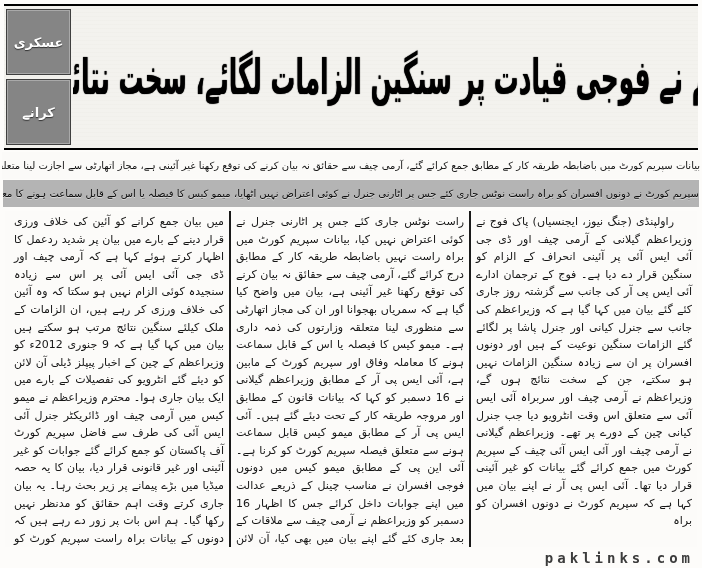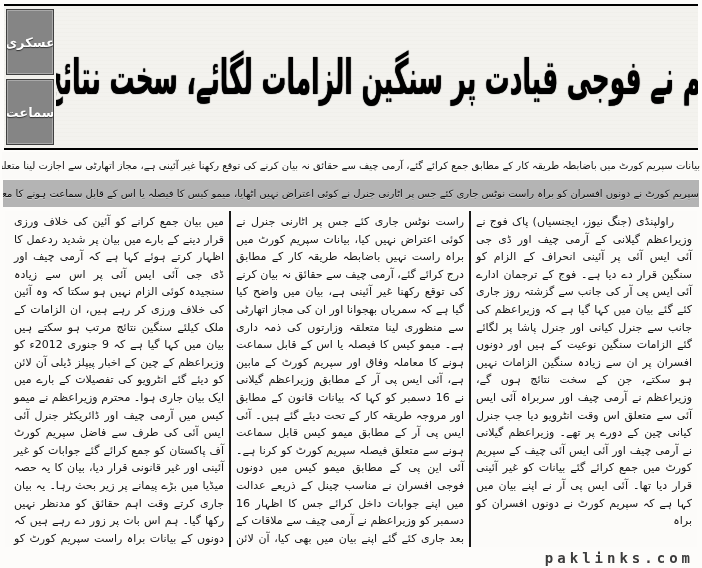--- a/index.html
+++ b/index.html
@@ -32,21 +32,21 @@
     display:inline-block;
     font-weight:bold;
     font-size:31px;
     line-height:1.1;
     color:#000;
     white-space:nowrap;
     transform:scale(0.80,1.55);
     text-shadow:0 0 1px #000;
   }
   .badges {
-    width:48px;
+    width:65px;
     margin:3px 2px 3px 2px;
     display:flex; flex-direction:column; gap:4px;
   }
   .badge {
     flex:1;
     background:#858585;
     border:1px solid #3f3f3f;
     box-shadow:inset 0 0 0 1px #a9a9a9;
     color:#fff;
     font-weight:bold;
@@ -110,21 +110,21 @@
 <body>
 
 <div class="page">
 
   <div class="masthead">
     <div class="headline">
       <span>وزیراعظم نے فوجی قیادت پر سنگین الزامات لگائے، سخت نتائج ہوں گے</span>
     </div>
     <div class="badges">
       <div class="badge">عسکری</div>
-      <div class="badge">سماعت</div>
+      <div class="badge">کرانے</div>
     </div>
   </div>
 
   <div class="subhead1">بیانات سپریم کورٹ میں باضابطہ طریقہ کار کے مطابق جمع کرائے گئے، آرمی چیف سے حقائق نہ بیان کرنے کی توقع رکھنا غیر آئینی ہے، مجاز اتھارٹی سے اجازت لینا متعلقہ وزارتوں کی ذمہ داری ہے</div>
 
   <div class="subhead2">سپریم کورٹ نے دونوں افسران کو براہ راست نوٹس جاری کئے جس پر اٹارنی جنرل نے کوئی اعتراض نہیں اٹھایا، میمو کیس کا فیصلہ یا اس کے قابل سماعت ہونے کا معاملہ وفاق اور سپریم کورٹ کے درمیان ہے، بیان</div>
 
   <div class="body-cols">
     <div class="col col-right">راولپنڈی (جنگ نیوز، ایجنسیاں) پاک فوج نے وزیراعظم گیلانی کے آرمی چیف اور ڈی جی آئی ایس آئی پر آئینی انحراف کے الزام کو سنگین قرار دے دیا ہے۔ فوج کے ترجمان ادارے آئی ایس پی آر کی جانب سے گزشتہ روز جاری کئے گئے بیان میں کہا گیا ہے کہ وزیراعظم کی جانب سے جنرل کیانی اور جنرل پاشا پر لگائے گئے الزامات سنگین نوعیت کے ہیں اور دونوں افسران پر ان سے زیادہ سنگین الزامات نہیں ہو سکتے، جن کے سخت نتائج ہوں گے، وزیراعظم نے آرمی چیف اور سربراہ آئی ایس آئی سے متعلق اس وقت انٹرویو دیا جب جنرل کیانی چین کے دورے پر تھے۔ وزیراعظم گیلانی نے آرمی چیف اور آئی ایس آئی چیف کے سپریم کورٹ میں جمع کرائے گئے بیانات کو غیر آئینی قرار دیا تھا۔ آئی ایس پی آر نے اپنے بیان میں کہا ہے کہ سپریم کورٹ نے دونوں افسران کو براہ</div>
     <div class="col col-middle">راست نوٹس جاری کئے جس پر اٹارنی جنرل نے کوئی اعتراض نہیں کیا، بیانات سپریم کورٹ میں براہ راست نہیں باضابطہ طریقہ کار کے مطابق درج کرائے گئے، آرمی چیف سے حقائق نہ بیان کرنے کی توقع رکھنا غیر آئینی ہے، بیان میں واضح کیا گیا ہے کہ سمریاں بھجوانا اور ان کی مجاز اتھارٹی سے منظوری لینا متعلقہ وزارتوں کی ذمہ داری ہے۔ میمو کیس کا فیصلہ یا اس کے قابل سماعت ہونے کا معاملہ وفاق اور سپریم کورٹ کے مابین ہے، آئی ایس پی آر کے مطابق وزیراعظم گیلانی نے 16 دسمبر کو کہا کہ بیانات قانون کے مطابق اور مروجہ طریقہ کار کے تحت دیئے گئے ہیں۔ آئی ایس پی آر کے مطابق میمو کیس قابل سماعت ہونے سے متعلق فیصلہ سپریم کورٹ کو کرنا ہے۔ آئی این پی کے مطابق میمو کیس میں دونوں فوجی افسران نے مناسب چینل کے ذریعے عدالت میں اپنے جوابات داخل کرائے جس کا اظہار 16 دسمبر کو وزیراعظم نے آرمی چیف سے ملاقات کے بعد جاری کئے گئے اپنے بیان میں بھی کیا، آن لائن کے مطابق عسکری ترجمان نے وزیراعظم سید یوسف رضا گیلانی کے آرمی چیف اور ڈی جی آئی ایس آئی پر میمو کیس میں عدالت</div>

